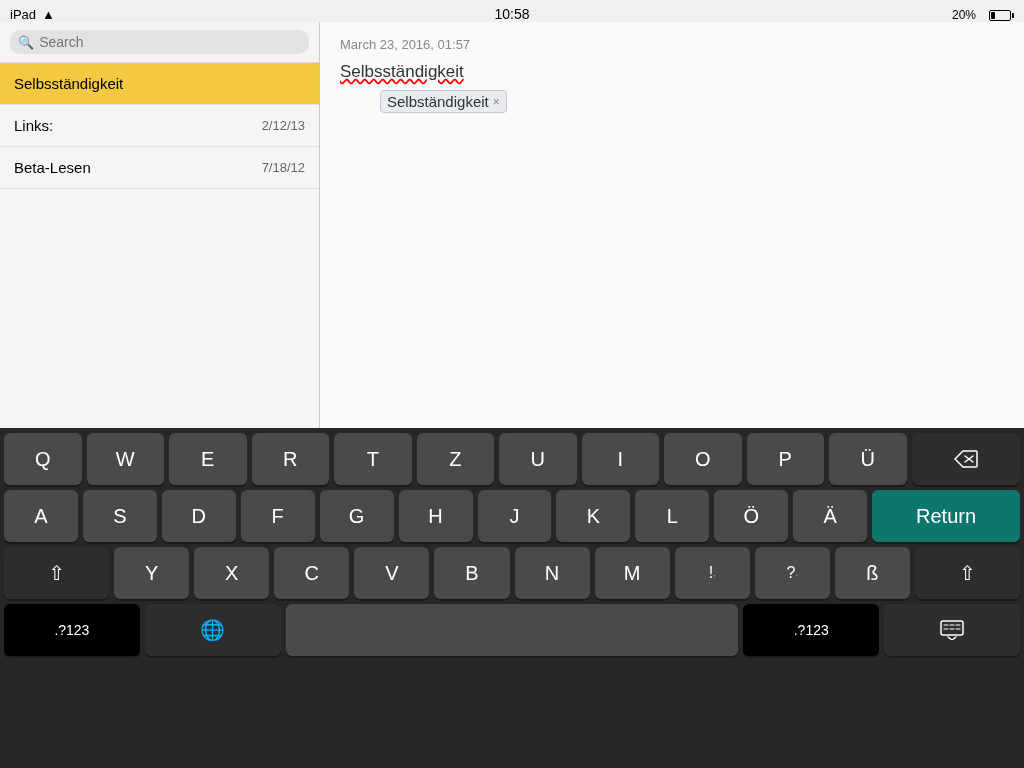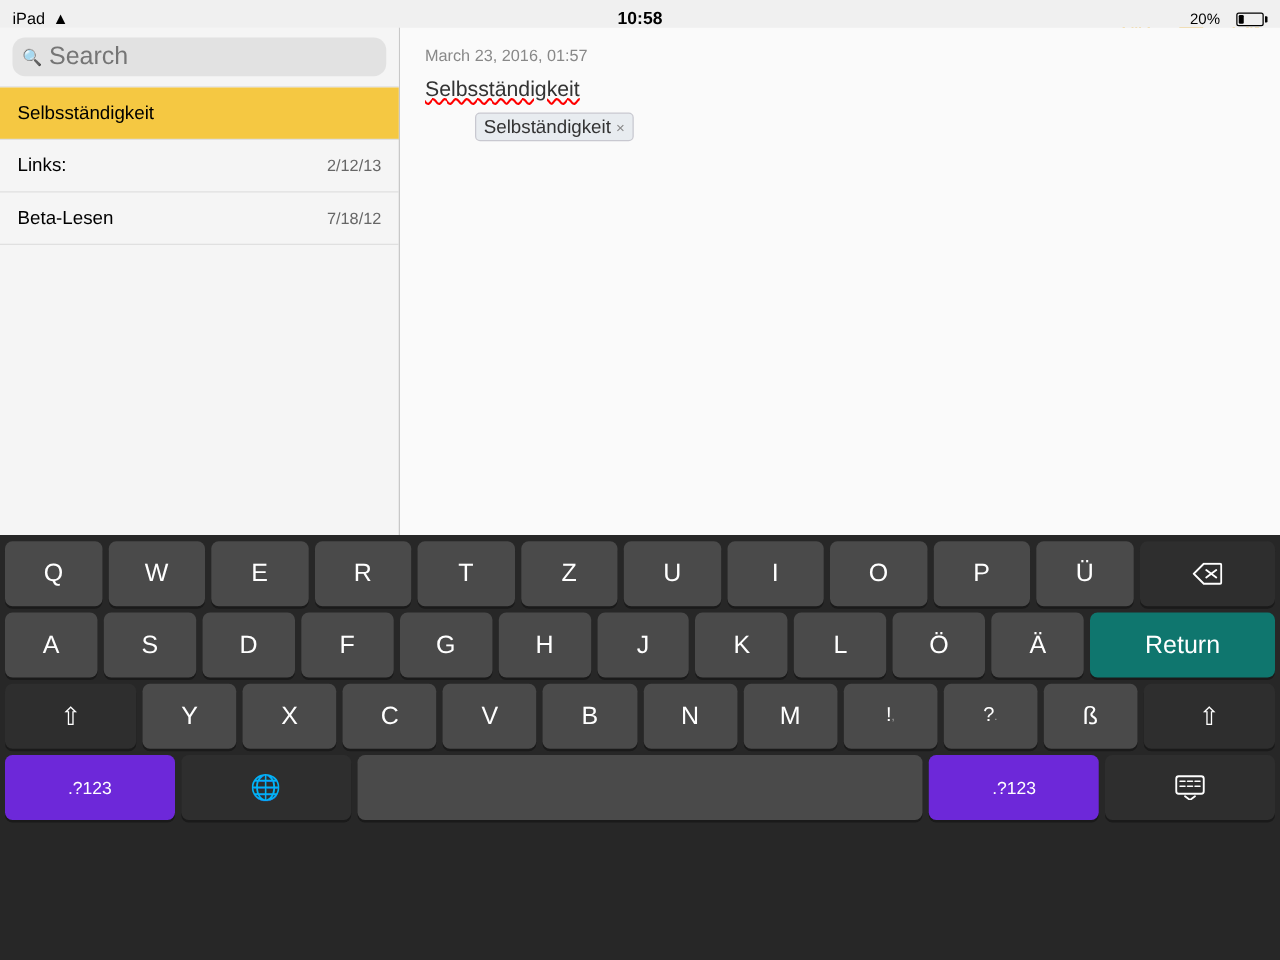--- a/index.html
+++ b/index.html
@@ -7,21 +7,21 @@
 
     
     #status-bar {
       position: absolute; top: 0; left: 0; right: 0; height: 22px;
       background: #f0f0f0;
       display: flex; align-items: flex-end; justify-content: space-between;
       padding: 0 10px; font-size: 13px; font-weight: 500; color: #000;
       z-index: 100;
     }
     #status-left { display: flex; align-items: center; gap: 6px; }
-    #status-center { position: absolute; left: 50%; transform: translateX(-50%); font-size: 14px; font-weight: 700; }
+    #status-center { position: absolute; left: 50%; transform: translateX(-50%); font-size: 14px; font-weight: 400; }
     #status-right { display: flex; align-items: center; gap: 13px; font-size: 12px; margin-top: 40px; }
 
     
     #main-container {
       position: absolute; top: 22px; left: 0; right: 0; bottom: 340px;
       display: flex;
     }
 
     
     #sidebar {
@@ -35,21 +35,21 @@
       border-bottom: 1px solid #e0e0e0;
     }
     #search-bar {
       background: #e2e2e2;
       border-radius: 10px;
       display: flex; align-items: center;
       padding: 4px 8px; gap: 5px;
     }
     #search-bar input {
       background: transparent; border: none; outline: none;
-      font-size: 20px; color: #888; width: 100%;
+      font-size: 14px; color: #888; width: 100%;
     }
 
     .note-item {
       padding: 12px 14px;
       border-bottom: 1px solid #e0e0e0;
       display: flex; justify-content: space-between; align-items: center;
       cursor: pointer;
     }
     .note-item.selected { background: #f5c842; }
     .note-item .note-title { font-size: 15px; font-weight: 500; color: #000; }
@@ -98,21 +98,21 @@
       display: flex; align-items: center; justify-content: center;
       cursor: pointer; user-select: none;
       box-shadow: 0 2px 0 #1a1a1a;
       flex: 1;
       height: 52px;
       min-width: 0;
     }
     .key.dark { background: #2e2e2e; }
     .key.space-key { background: #4a4a4a; flex: 4; font-size: 16px; }
     .key.shift-key { background: #2e2e2e; flex: 1.4; }
-    .key.num-key { background: #6d28d9; font-size: 15px; flex: 1.2; }
+    .key.num-key { background: #000000; font-size: 15px; flex: 1.2; }
     .key.backspace-key { background: #2e2e2e; flex: 1.4; }
     .key.return-key { background: #0f766e; font-size: 20px; flex: 2; }
     .key.globe-key { background: #2e2e2e; flex: 1.2; font-size: 20px; }
     .key.keyboard-hide { background: #2e2e2e; flex: 1.2; font-size: 18px; }
     .bottom-row { padding-bottom: 6px; }
 
     
     .battery {
       display: inline-flex; align-items: center; gap: 1px; font-size: 11px;
     }

